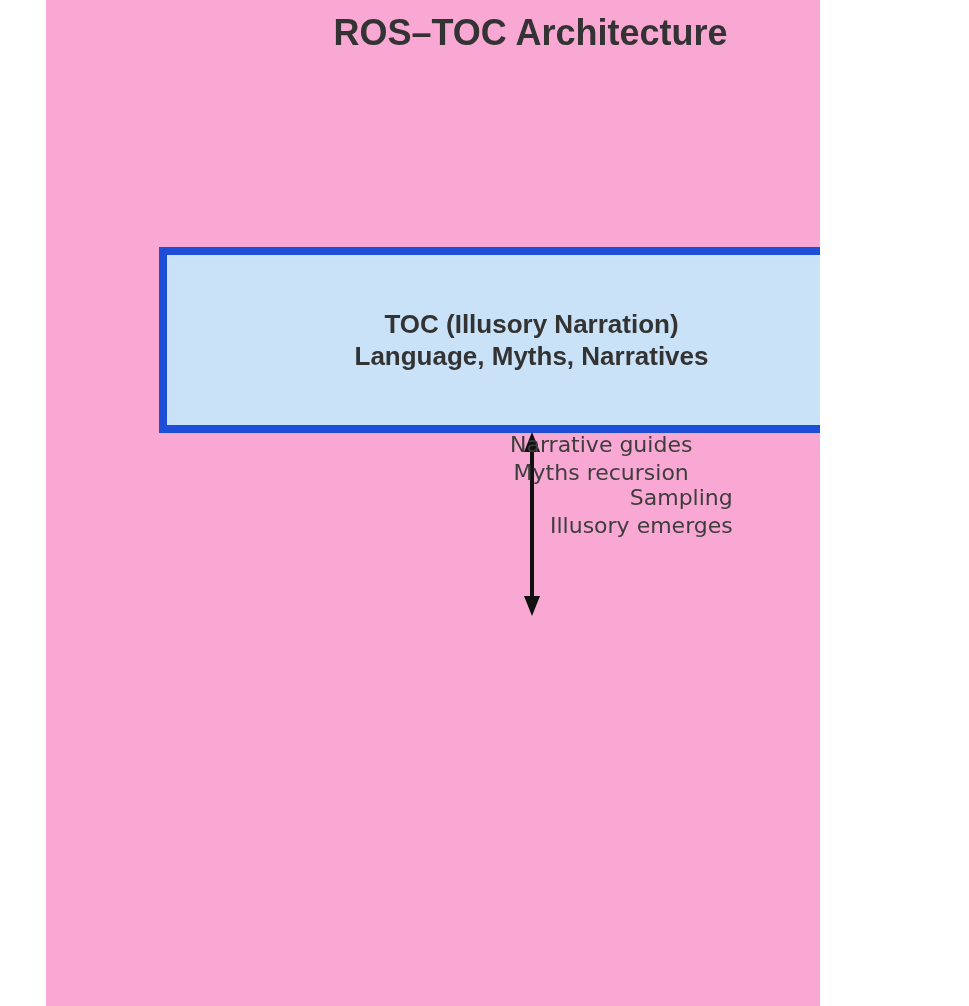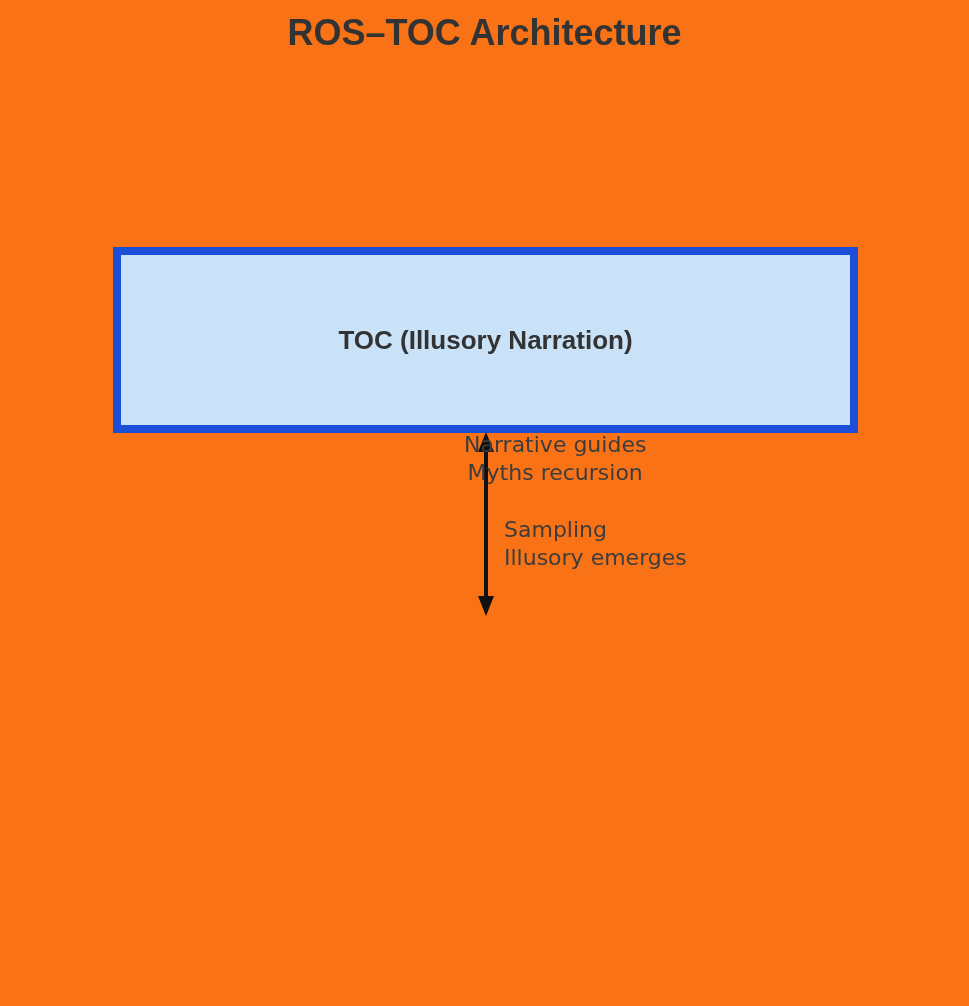--- a/index.html
+++ b/index.html
@@ -2,25 +2,26 @@
 <html><head>
 <meta charset="utf-8">
 <style>
   html, body {
     margin: 0;
     padding: 0;
     background: #ffffff;
   }
   .canvas {
     position: relative;
-    width: 969px;
+    width: 774px;
     height: 1006px;
-    background: #f97316;
+    background: #f9a8d4;
     font-family: "DejaVu Sans", sans-serif;
     overflow: hidden;
+    margin-left: 46px;
   }
   .title {
     position: absolute;
     top: 12px;
     left: 0;
     width: 969px;
     margin: 0;
     text-align: center;
     font-family: "Liberation Sans", sans-serif;
     font-weight: bold;
@@ -63,33 +64,35 @@
     color: #3d3d3d;
     white-space: nowrap;
   }
   .arrow-label-top {
     left: 464px;
     top: 431px;
     text-align: center;
   }
   .arrow-label-bottom {
     left: 504px;
-    top: 516px;
+    top: 484px;
+    text-align: right;
   }
 </style>
 </head>
 <body>
 
 <div class="canvas">
 
   <h1 class="title">ROS–TOC Architecture</h1>
 
   <div class="box box-toc" style="background-color: rgb(201, 226, 248);">
     <div class="box-text">
       <div>TOC (Illusory Narration)</div>
+      <div>Language, Myths, Narratives</div>
     </div>
   </div>
 
   <svg class="arrow-svg" viewBox="0 0 32 186" xmlns="http://www.w3.org/2000/svg">
     <line x1="16" y1="14" x2="16" y2="172" stroke="#111111" stroke-width="4"></line>
     <polygon points="16,1 8,21 24,21" fill="#111111"></polygon>
     <polygon points="16,185 8,165 24,165" fill="#111111"></polygon>
   </svg>
 
   <div class="arrow-label arrow-label-top">

